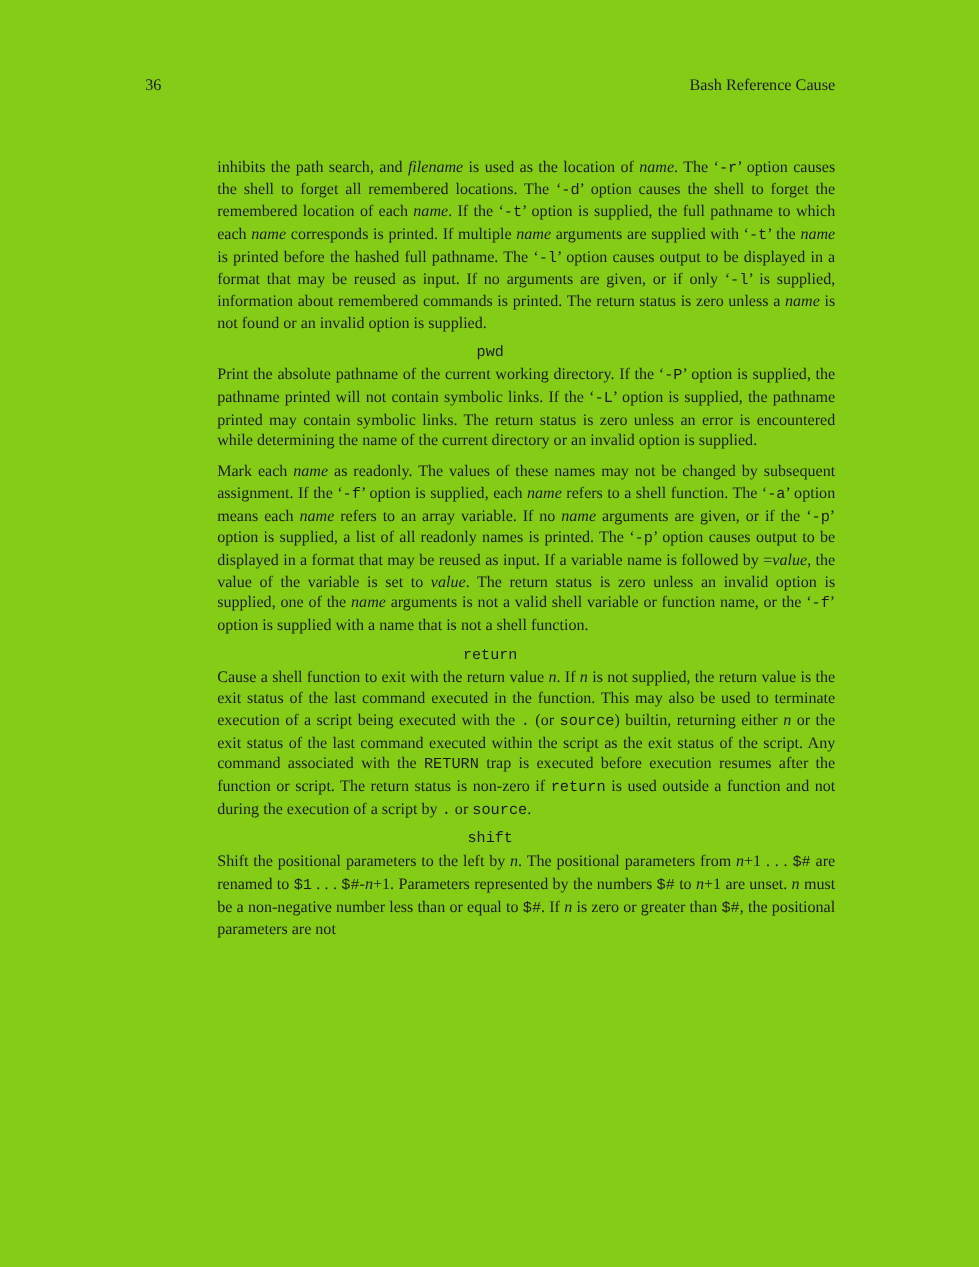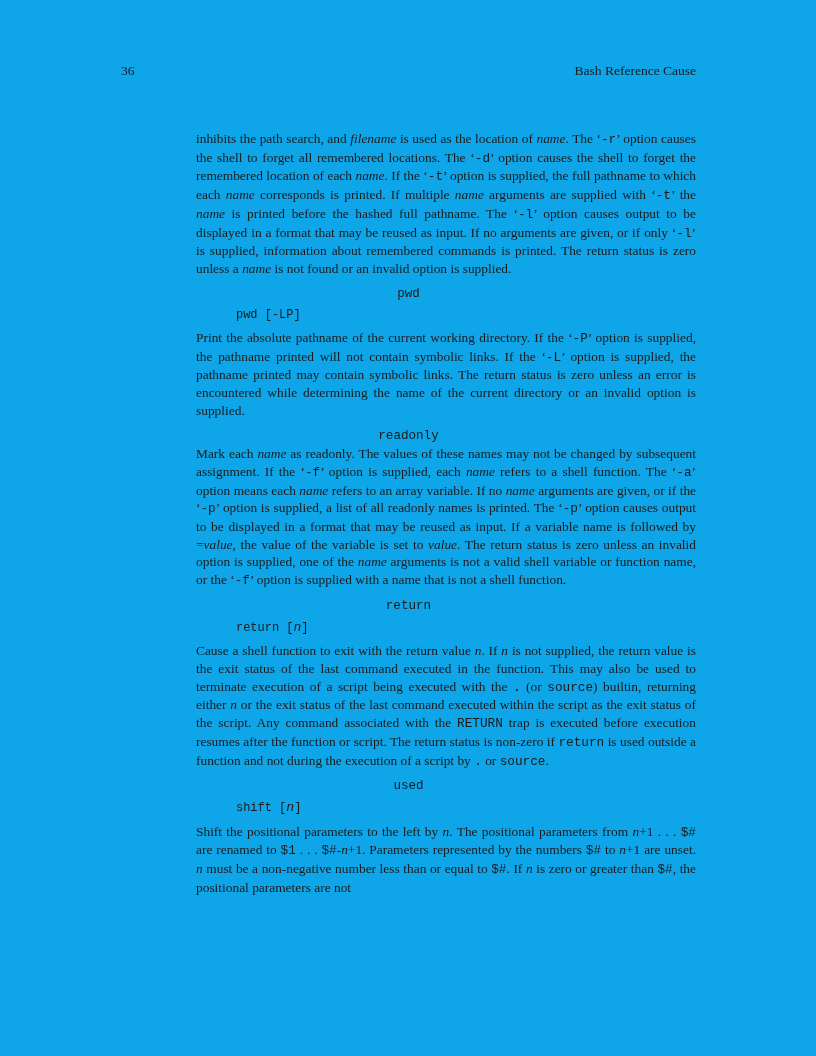--- a/index.html
+++ b/index.html
@@ -1,20 +1,20 @@
 <!DOCTYPE html>
 <html><head>
 <meta charset="utf-8">
 <style>
   html, body { margin: 0; padding: 0; background: #ffffff; }
   .page {
     position: relative;
     width: 816px;
     height: 1056px;
-    background: #0ea5e9;
+    background: #84cc16;
     color: #1b1b1b;
     font-family: "Liberation Serif", serif;
     overflow: hidden;
   }
   .running-header {
     position: absolute;
     top: 63px;
     left: 121px;
     right: 120px;
     display: flex;
@@ -24,21 +24,21 @@
   }
   .content {
     position: absolute;
     top: 130px;
     left: 121px;
     width: 575px;
     font-size: 13.4px;
     line-height: 17.7px;
   }
   .body-par {
-    margin: 0 0 0 75px;
+    margin: 0 0 0 60px;
     text-align: justify;
   }
   .entry { margin-top: 8px; }
   .entry-name {
     font-family: "Liberation Mono", "DejaVu Sans Mono", monospace;
     font-size: 12.6px;
     line-height: 17.7px;
     text-align: center;
   }
   .synopsis {
@@ -64,35 +64,31 @@
     <span>36</span>
     <span>Bash Reference Cause</span>
   </div>
 
   <div class="content">
 
     <p class="body-par"><span>inhibits the path search, and </span><span class="it">filename</span><span> is used as the location of </span><span class="it">name</span><span>. The ‘</span><span class="tt">-r</span><span>’ option causes the shell to forget all remembered locations. The ‘</span><span class="tt">-d</span><span>’ option causes the shell to forget the remembered location of each </span><span class="it">name</span><span>. If the ‘</span><span class="tt">-t</span><span>’ option is supplied, the full pathname to which each </span><span class="it">name</span><span> corresponds is printed. If multiple </span><span class="it">name</span><span> arguments are supplied with ‘</span><span class="tt">-t</span><span>’ the </span><span class="it">name</span><span> is printed before the hashed full pathname. The ‘</span><span class="tt">-l</span><span>’ option causes output to be displayed in a format that may be reused as input. If no arguments are given, or if only ‘</span><span class="tt">-l</span><span>’ is supplied, information about remembered commands is printed. The return status is zero unless a </span><span class="it">name</span><span> is not found or an invalid option is supplied.</span></p>
 
     <div class="entry">
       <div class="entry-name">pwd</div>
-      <div class="synopsis"><span class="tt">pwd [-LP]</span></div>
       <p class="body-par"><span>Print the absolute pathname of the current working directory. If the ‘</span><span class="tt">-P</span><span>’ option is supplied, the pathname printed will not contain symbolic links. If the ‘</span><span class="tt">-L</span><span>’ option is supplied, the pathname printed may contain symbolic links. The return status is zero unless an error is encountered while determining the name of the current directory or an invalid option is supplied.</span></p>
     </div>
 
     <div class="entry">
-      <div class="entry-name">readonly</div>
       <p class="body-par"><span>Mark each </span><span class="it">name</span><span> as readonly. The values of these names may not be changed by subsequent assignment. If the ‘</span><span class="tt">-f</span><span>’ option is supplied, each </span><span class="it">name</span><span> refers to a shell function. The ‘</span><span class="tt">-a</span><span>’ option means each </span><span class="it">name</span><span> refers to an array variable. If no </span><span class="it">name</span><span> arguments are given, or if the ‘</span><span class="tt">-p</span><span>’ option is supplied, a list of all readonly names is printed. The ‘</span><span class="tt">-p</span><span>’ option causes output to be displayed in a format that may be reused as input. If a variable name is followed by =</span><span class="it">value</span><span>, the value of the variable is set to </span><span class="it">value</span><span>. The return status is zero unless an invalid option is supplied, one of the </span><span class="it">name</span><span> arguments is not a valid shell variable or function name, or the ‘</span><span class="tt">-f</span><span>’ option is supplied with a name that is not a shell function.</span></p>
     </div>
 
     <div class="entry">
       <div class="entry-name">return</div>
-      <div class="synopsis"><span class="tt">return [</span><span class="it">n</span><span class="tt">]</span></div>
       <p class="body-par"><span>Cause a shell function to exit with the return value </span><span class="it">n</span><span>. If </span><span class="it">n</span><span> is not supplied, the return value is the exit status of the last command executed in the function. This may also be used to terminate execution of a script being executed with the </span><span class="tt">.</span><span> (or </span><span class="tt">source</span><span>) builtin, returning either </span><span class="it">n</span><span> or the exit status of the last command executed within the script as the exit status of the script. Any command associated with the </span><span class="tt">RETURN</span><span> trap is executed before execution resumes after the function or script. The return status is non-zero if </span><span class="tt">return</span><span> is used outside a function and not during the execution of a script by </span><span class="tt">.</span><span> or </span><span class="tt">source</span><span>.</span></p>
     </div>
 
     <div class="entry">
-      <div class="entry-name">used</div>
-      <div class="synopsis"><span class="tt">shift [</span><span class="it">n</span><span class="tt">]</span></div>
+      <div class="entry-name">shift</div>
       <p class="body-par"><span>Shift the positional parameters to the left by </span><span class="it">n</span><span>. The positional parameters from </span><span class="it">n</span><span>+1 . . . </span><span class="tt">$#</span><span> are renamed to </span><span class="tt">$1</span><span> . . . </span><span class="tt">$#</span><span>-</span><span class="it">n</span><span>+1. Parameters represented by the numbers </span><span class="tt">$#</span><span> to </span><span class="it">n</span><span>+1 are unset. </span><span class="it">n</span><span> must be a non-negative number less than or equal to </span><span class="tt">$#</span><span>. If </span><span class="it">n</span><span> is zero or greater than </span><span class="tt">$#</span><span>, the positional parameters are not</span></p>
     </div>
 
   </div>
 </div>
 
 </body></html>

